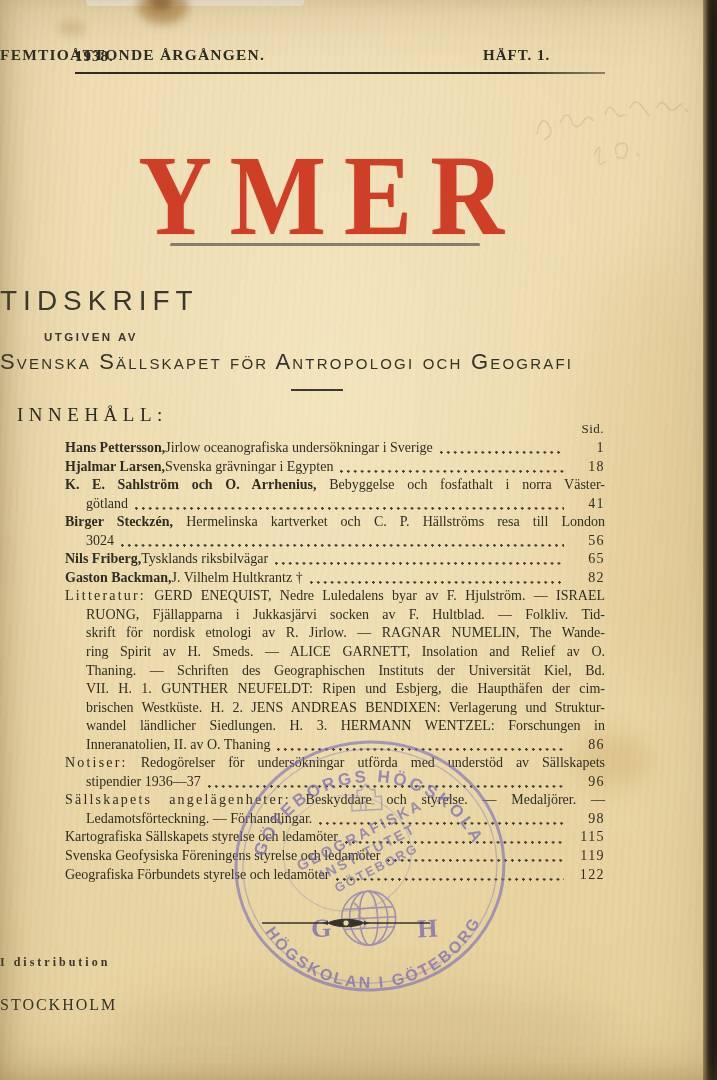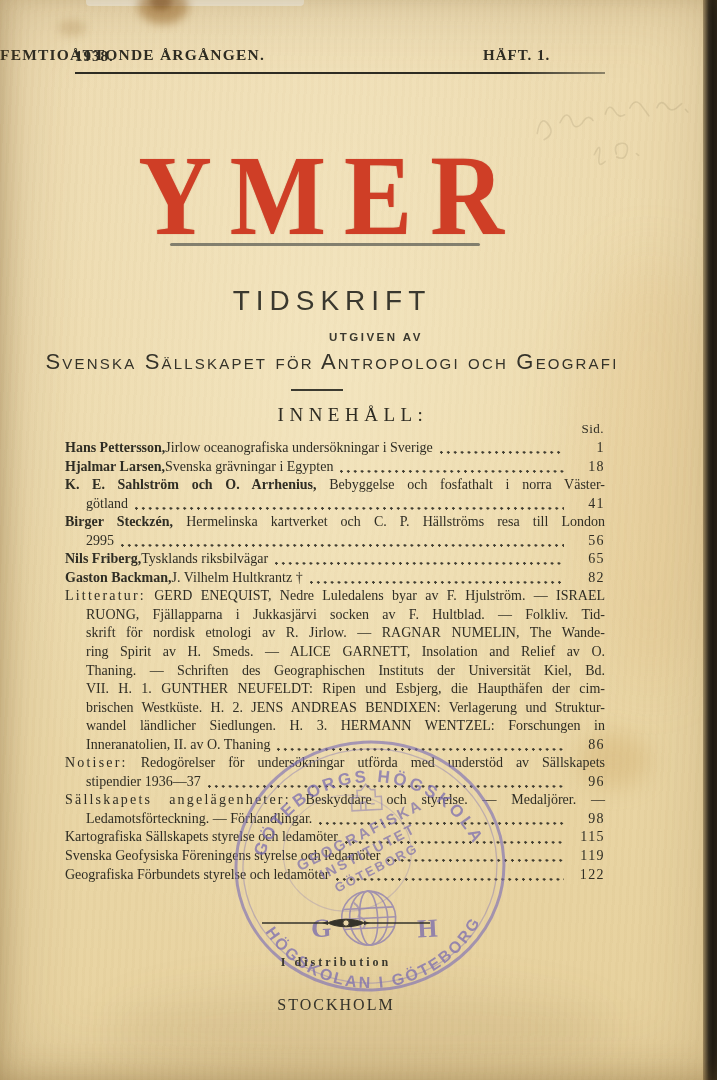--- a/index.html
+++ b/index.html
@@ -9,21 +9,21 @@
     background:
       radial-gradient(ellipse at 46% 36%, rgba(255,248,222,.38), rgba(255,248,222,0) 62%),
       repeating-linear-gradient(93deg, rgba(175,145,85,.045) 0 3px, rgba(0,0,0,0) 3px 7px),
       linear-gradient(163deg,#eedcb3 0%,#ebd8a9 55%,#e6d09c 100%);
   }
   .page::after{
     content:"";position:absolute;inset:0;pointer-events:none;
     box-shadow:inset 0 0 75px rgba(110,80,35,.25), inset 12px 0 30px -14px rgba(120,90,40,.28), inset 0 -14px 36px -16px rgba(120,90,40,.30);
   }
   .abs{position:absolute;}
-  .ctr{text-align:center;}
+  .ctr{text-align:left;}
 
   
   .sliver{left:86px;top:0;width:218px;height:6px;background:#f7f2e1;opacity:.85;border-radius:0 0 4px 4px;}
   .stain{position:absolute;border-radius:50%;pointer-events:none;}
   .stain-a{left:138px;top:-12px;width:50px;height:36px;background:rgba(148,96,32,.5);filter:blur(5px);}
   .stain-a2{left:150px;top:-6px;width:22px;height:16px;background:rgba(110,62,18,.45);filter:blur(3px);}
   .stain-b{left:58px;top:20px;width:28px;height:16px;background:rgba(150,110,50,.22);filter:blur(4px);}
   .stain-c{left:575px;top:255px;width:150px;height:430px;background:rgba(208,163,92,.15);filter:blur(28px);}
   .stain-d{left:578px;top:732px;width:72px;height:56px;background:rgba(192,152,78,.26);filter:blur(11px);}
   .stain-e{left:110px;top:985px;width:500px;height:85px;background:rgba(120,90,45,.09);filter:blur(20px);}
@@ -135,21 +135,21 @@
         <span class="pg">18</span>
       </div>
       <div class="toc-line justify"><span class="pre bold">K. E. Sahlström och O. Arrhenius,</span><span> Bebyggelse och fosfathalt i norra Väster-</span></div>
       <div class="toc-line indent flexrow">
         <span>götland</span>
         <span class="leader"></span>
         <span class="pg">41</span>
       </div>
       <div class="toc-line justify"><span class="pre bold">Birger Steckzén,</span><span> Hermelinska kartverket och C. P. Hällströms resa till London</span></div>
       <div class="toc-line indent flexrow">
-        <span>2995</span>
+        <span>3024</span>
         <span class="leader"></span>
         <span class="pg">56</span>
       </div>
       <div class="toc-line flexrow">
         <span class="pre bold">Nils Friberg,</span>
         <span> Tysklands riksbilvägar</span>
         <span class="leader"></span>
         <span class="pg">65</span>
       </div>
       <div class="toc-line flexrow">

